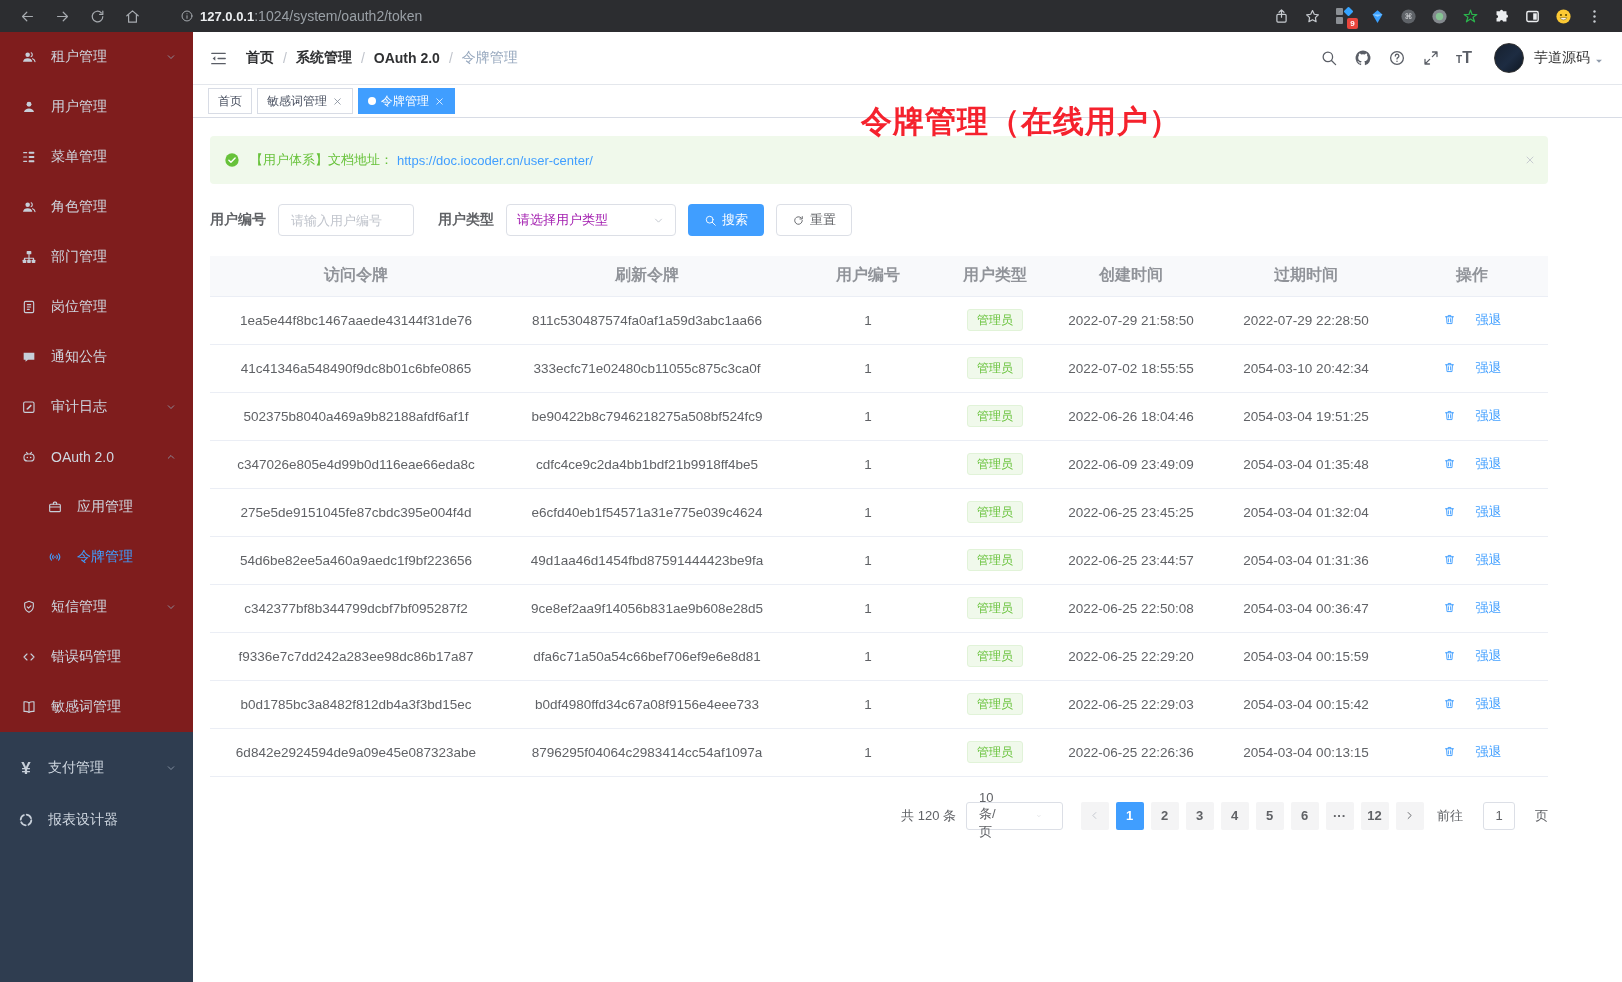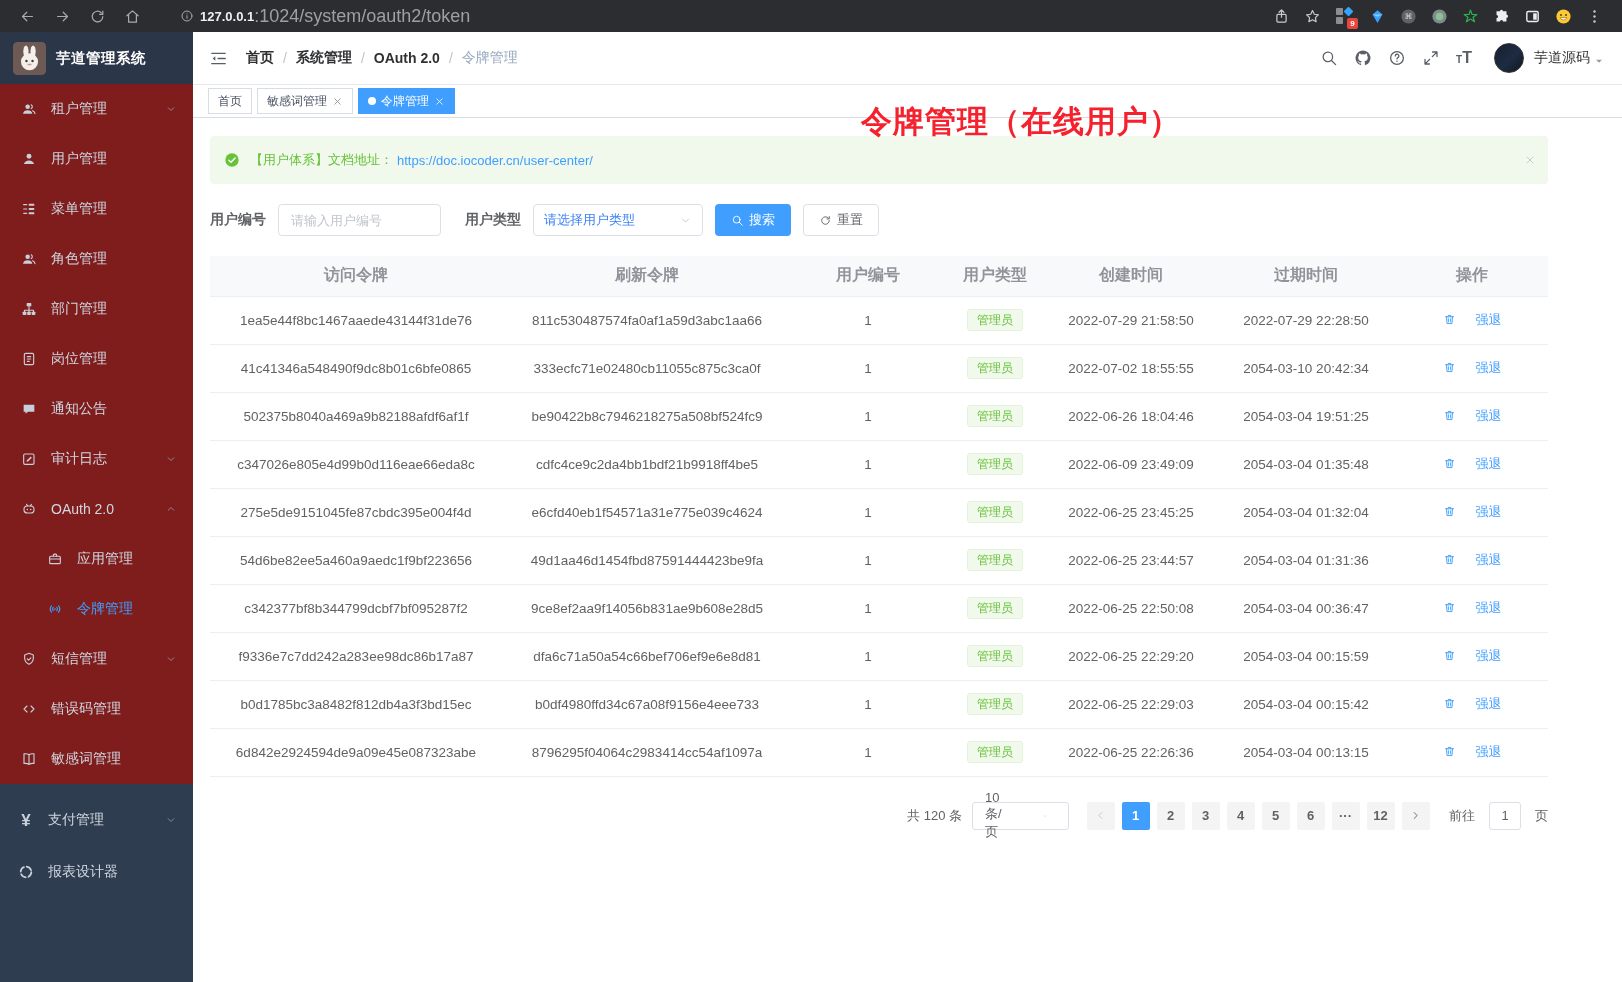--- a/index.html
+++ b/index.html
@@ -11,21 +11,21 @@
   }
   svg { display:block; width:100%; height:100%; }
   [data-icon] { display:inline-flex; align-items:center; justify-content:center; }
 
   
   .browser-bar { height:32px; background:#2c2d30; display:flex; align-items:center; padding:0 12px; gap:4px; }
   .bicon { width:17px; height:17px; color:#a7abb0; margin:0 7px; flex:none; }
   .bicon.small { width:14px; height:14px; margin:0 6px 0 2px; }
   .url-bar { display:flex; align-items:center; margin-left:18px; flex:1; height:24px; border-radius:12px; padding:0 8px; }
   .url-host { color:#eceef0; font-size:13px; font-weight:600; }
-  .url-path { color:#9aa0a6; font-size:18px; }
+  .url-path { color:#9aa0a6; font-size:14px; }
   .browser-right { display:flex; align-items:center; margin-left:auto; }
   .xicon { width:17px; height:17px; margin:0 7px; flex:none; position:relative; }
   .ext-grid { width:18px; height:18px; position:relative; margin:0 8px; }
   .ext-grid .sq { position:absolute; width:7px; height:7px; background:#8b8f94; border-radius:1px; }
   .ext-grid .sq.s1 { left:0; top:1px; }
   .ext-grid .sq.s2 { left:0; top:10px; }
   .ext-grid .sq.s3 { left:9px; top:1px; background:#35a3ff; transform:rotate(45deg); }
   .ext-grid .badge { position:absolute; right:-4px; bottom:-4px; background:#e8453c; color:#fff; font-size:8px; font-weight:700; min-width:11px; height:11px; line-height:11px; text-align:center; border-radius:2px; padding:0 1px; font-style:normal; }
 
   
@@ -76,23 +76,23 @@
   
   .content { padding:18px 0 0 17px; width:1355px; }
   .alert { height:48px; background:#f0f9eb; border-radius:4px; display:flex; align-items:center; padding:0 14px; position:relative; margin-bottom:20px; }
   .alert-check { width:16px; height:16px; margin-right:10px; }
   .alert-text { color:#67c23a; font-size:13px; }
   .alert-link { color:#409eff; font-size:13px; margin-left:4px; cursor:pointer; text-decoration:none; }
   .alert-close { position:absolute; right:12px; width:12px; height:12px; color:#c0c4cc; cursor:pointer; }
 
   .filters { display:flex; align-items:center; margin:0 0 20px; }
   .f-label { font-size:14px; font-weight:700; color:#606266; margin-right:12px; }
-  .f-input { width:163px; height:32px; border:1px solid #dcdfe6; border-radius:4px; padding:0 12px; font-size:13px; color:#606266; outline:none; font-family:inherit; }
+  .f-input { width:136px; height:32px; border:1px solid #dcdfe6; border-radius:4px; padding:0 12px; font-size:13px; color:#606266; outline:none; font-family:inherit; }
   .f-input::placeholder { color:#c0c4cc; }
-  .f-select { width:170px; height:32px; border:1px solid #dcdfe6; border-radius:4px; padding:0 10px; display:flex; align-items:center; color:#3b82f6; font-size:13px; cursor:pointer; }
+  .f-select { width:170px; height:32px; border:1px solid #dcdfe6; border-radius:4px; padding:0 10px; display:flex; align-items:center; color:#a21caf; font-size:13px; cursor:pointer; }
   .f-select .sel-caret { width:13px; height:13px; margin-left:auto; color:#c0c4cc; }
   .gap12 { width:12px; } .gap24 { width:24px; }
   .btn { height:32px; border-radius:4px; display:inline-flex; align-items:center; gap:5px; font-size:13px; padding:0 15px; cursor:pointer; border:1px solid transparent; font-family:inherit; }
   .btn .btn-ic { width:13px; height:13px; }
   .btn-primary { background:#409eff; color:#fff; }
   .btn-plain { background:#fff; border-color:#dcdfe6; color:#606266; }
 
   
   table { border-collapse:collapse; table-layout:fixed; width:1338px; }
   thead th { height:40px; font-size:16px; font-weight:700; color:#909399; background:#f8f9fb; border-bottom:1px solid #ebeef5; text-align:center; }
@@ -103,21 +103,21 @@
 
   
   .pagination { display:flex; align-items:center; justify-content:flex-end; margin-top:25px; font-size:13px; color:#606266; }
   .pg-total { margin-right:10px; }
   .pg-size { width:97px; height:28px; border:1px solid #dcdfe6; border-radius:3px; display:flex; align-items:center; padding:0 20px 0 12px; color:#606266; cursor:pointer; margin-right:14px;gap:36px; }
   .pg-size .sel-caret { width:12px; height:12px; margin-left:auto; color:#c0c4cc; }
   .pg-btn { min-width:28px; height:28px; background:#f4f4f5; border-radius:2px; display:inline-flex; align-items:center; justify-content:center; margin:0 3.5px; font-weight:700; color:#606266; cursor:pointer; padding:0 4px; }
   .pg-btn.active { background:#409eff; color:#fff; cursor:default; }
   .pg-btn .pg-ch { width:13px; height:13px; }
   .pg-btn.disabled { color:#c0c4cc; cursor:default; }
-  .pg-jump { margin-left:16px; display:flex; align-items:center; gap:14px; }
+  .pg-jump { margin-left:10px; display:flex; align-items:center; gap:20px; }
   .pg-input { width:32px; height:28px; border:1px solid #dcdfe6; border-radius:3px; text-align:center; font-size:13px; color:#606266; outline:none; font-family:inherit; }
 </style>
 </head>
 <body>
 
 <div class="browser-bar">
   <span class="bicon" data-icon="back">
       <svg viewBox="0 0 24 24" fill="none" stroke="currentColor" stroke-width="1.7" stroke-linecap="round" stroke-linejoin="round">
         <path d="M19 12H5M11 6l-6 6 6 6"></path>
       </svg>
@@ -214,34 +214,20 @@
           <circle cx="12" cy="12" r="1.7" fill="currentColor" stroke="none"></circle>
           <circle cx="12" cy="19" r="1.7" fill="currentColor" stroke="none"></circle>
         </svg>
       </span>
   </div>
 </div>
 
 <div class="app">
 
   <aside class="sidebar">
-    <div class="logo">
-      <span class="logo-img" data-icon="rabbit">
-          <svg viewBox="0 0 24 24">
-            <rect width="24" height="24" rx="3" fill="#6d5a55"></rect>
-            <ellipse cx="9.4" cy="6.8" rx="1.9" ry="4.3" fill="#f4efea"></ellipse>
-            <ellipse cx="14.6" cy="6.8" rx="1.9" ry="4.3" fill="#f4efea"></ellipse>
-            <circle cx="12" cy="14.4" r="6.2" fill="#f4efea"></circle>
-            <circle cx="9.8" cy="13.8" r=".9" fill="#3a3a3a"></circle>
-            <circle cx="14.2" cy="13.8" r=".9" fill="#3a3a3a"></circle>
-            <path d="M11 16.4h2" stroke="#c98" stroke-width="1" stroke-linecap="round"></path>
-          </svg>
-        </span>
-      <span class="logo-title">芋道管理系统</span>
-    </div>
     <nav class="menu-dark">
         <div class="menu-item">
           <span class="mi-icon" data-icon="users">
             <svg viewBox="0 0 24 24" fill="none" stroke="currentColor" stroke-width="1.7" stroke-linecap="round" stroke-linejoin="round">
               <circle cx="10" cy="8.5" r="3.4" fill="currentColor" stroke="none"></circle>
               <path d="M3 19c.5-3.3 3.4-5 7-5s6.5 1.7 7 5z" fill="currentColor" stroke="none"></path>
               <path d="M15.3 5.6a3.4 3.4 0 0 1 0 5.8M17.3 14.7c2 .7 3.4 2.2 3.7 4.3"></path>
             </svg>
           </span>
           <span class="mi-label">租户管理</span>

